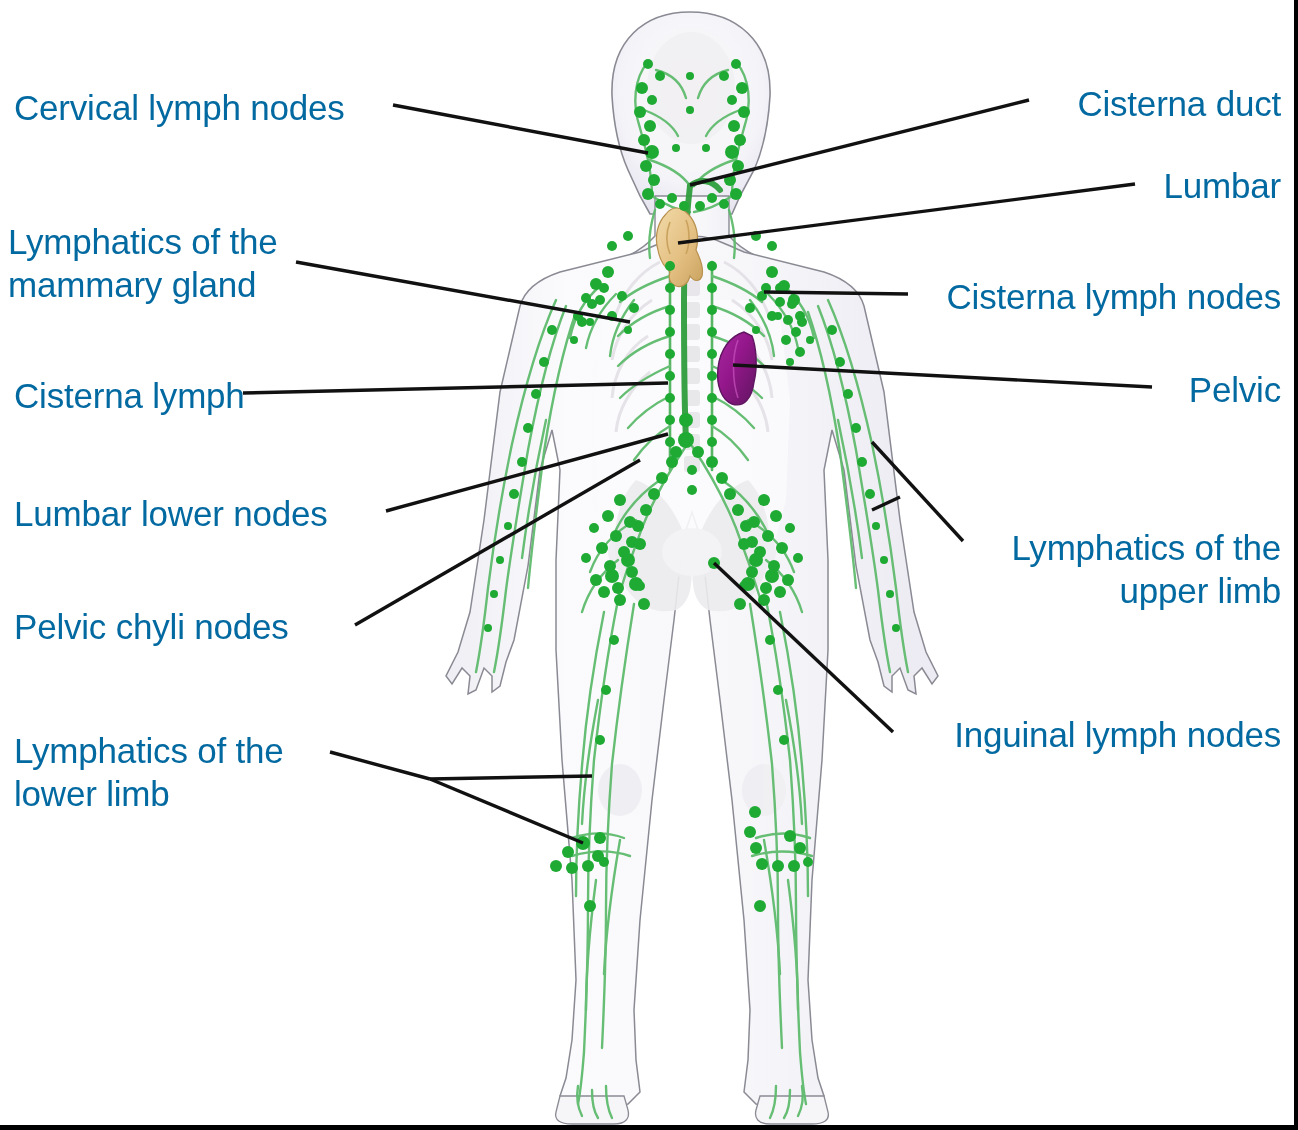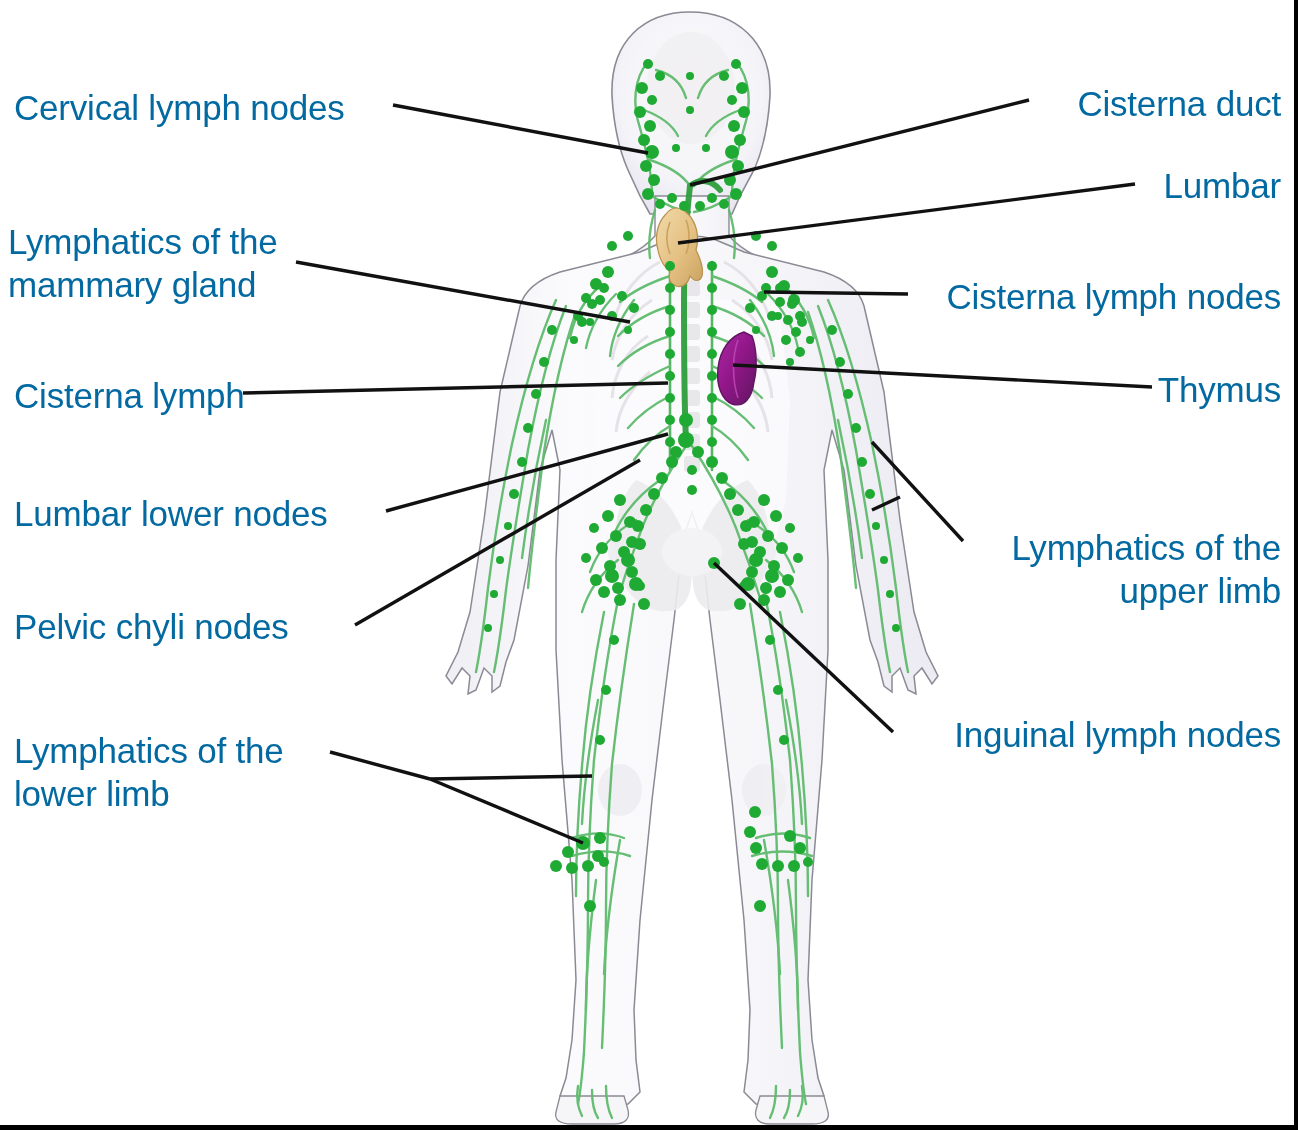--- a/index.html
+++ b/index.html
@@ -498,19 +498,19 @@
       <div class="label left" style="left: 14px; top: 374px;">Cisterna lymph</div>
       <div class="label left" style="left: 14px; top: 492px;">Lumbar lower nodes</div>
       <div class="label left" style="left: 14px; top: 605px;">Pelvic chyli nodes</div>
       <div class="label left" style="left: 14px; top: 729px;">Lymphatics of the
 lower limb</div>
     </div>
   <div id="labels-right">
       <div class="label right" style="right: 13px; top: 82px;">Cisterna duct</div>
       <div class="label right" style="right: 13px; top: 164px;">Lumbar</div>
       <div class="label right" style="right: 13px; top: 275px;">Cisterna lymph nodes</div>
-      <div class="label right" style="right: 13px; top: 368px;">Thymus</div>
+      <div class="label right" style="right: 13px; top: 368px;">Pelvic</div>
       <div class="label right" style="right: 13px; top: 526px;">Lymphatics of the
 upper limb</div>
       <div class="label right" style="right: 13px; top: 713px;">Inguinal lymph nodes</div>
     </div>
 
 </div>
 
 </body></html>

